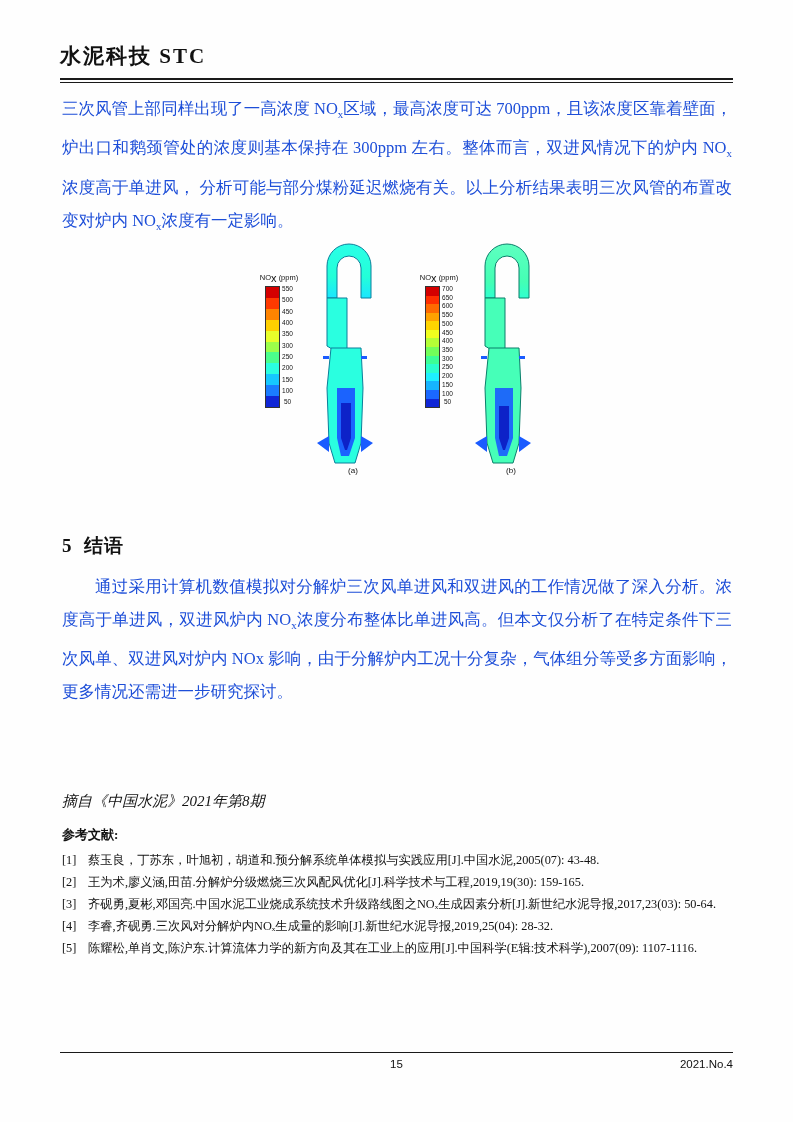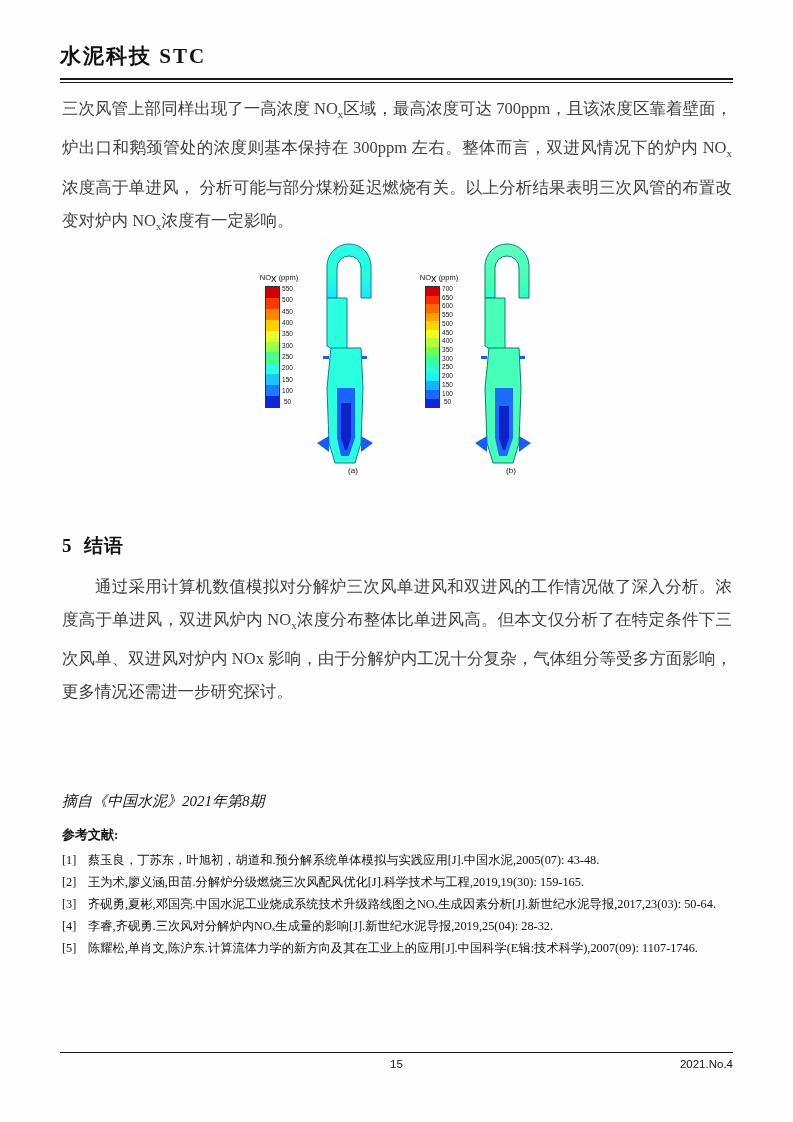--- a/index.html
+++ b/index.html
@@ -58,21 +58,21 @@
     left: 62px;
     top: 92px;
     width: 670px;
   }
   p.para {
     margin: 0 0 0 0;
     font-size: 16.5px;
     line-height: 33px;
     text-align: justify;
     text-justify: inter-ideograph;
-    color: #404040;
+    color: #1d4ed8;
   }
   p.indent { text-indent: 2em; }
   sub.sub { font-size: 11px; vertical-align: sub; }
 
   
   .figure-wrap {
     position: absolute;
     left: 62px;
     top: 228px;
     width: 670px;
@@ -399,21 +399,21 @@
     <div class="ref-item">
       <span class="ref-num">[3]</span>
       <span class="ref-text">齐砚勇,夏彬,邓国亮.中国水泥工业烧成系统技术升级路线图之NOₓ生成因素分析[J].新世纪水泥导报,2017,23(03): 50-64.</span>
     </div>
     <div class="ref-item">
       <span class="ref-num">[4]</span>
       <span class="ref-text">李睿,齐砚勇.三次风对分解炉内NOₓ生成量的影响[J].新世纪水泥导报,2019,25(04): 28-32.</span>
     </div>
     <div class="ref-item">
       <span class="ref-num">[5]</span>
-      <span class="ref-text">陈耀松,单肖文,陈沪东.计算流体力学的新方向及其在工业上的应用[J].中国科学(E辑:技术科学),2007(09): 1107-1746.</span>
+      <span class="ref-text">陈耀松,单肖文,陈沪东.计算流体力学的新方向及其在工业上的应用[J].中国科学(E辑:技术科学),2007(09): 1107-1116.</span>
     </div>
   </div>
 
   <div class="footer-rule"></div>
   <div class="footer-page">15</div>
   <div class="footer-issue">2021.No.4</div>
 
 </div>
 
 </body></html>

